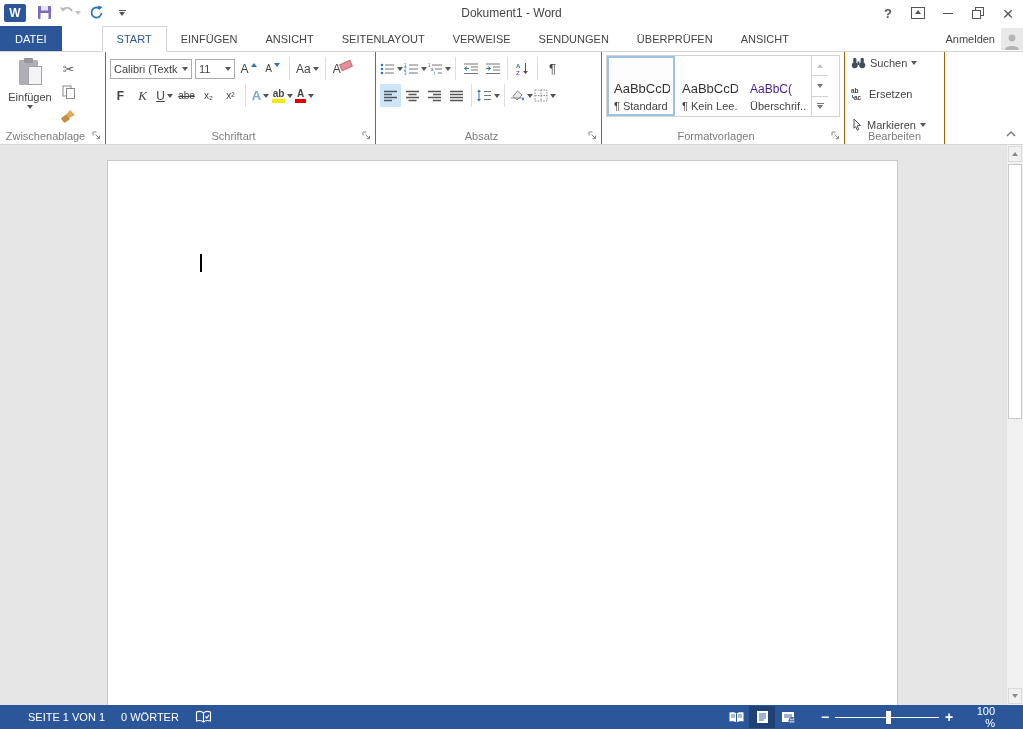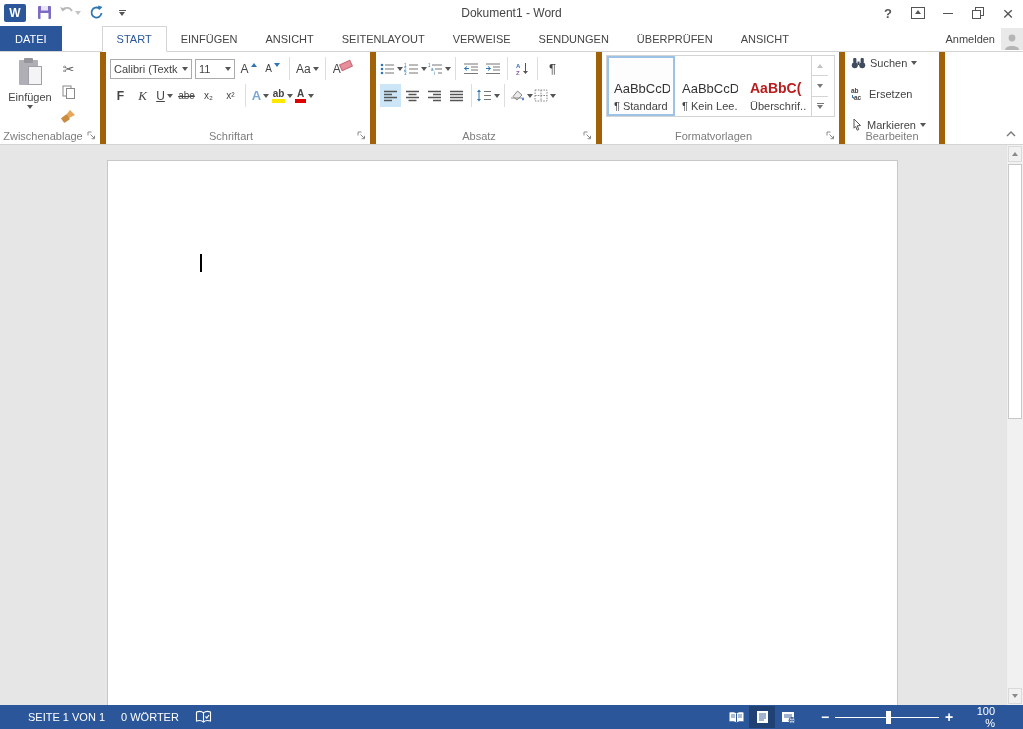--- a/index.html
+++ b/index.html
@@ -25,21 +25,21 @@
   
   .tabrow { height:26px; display:flex; align-items:stretch; border-bottom:1px solid #d4d4d4; background:#fff; position:relative; z-index:2; }
   .tab-file { background:#2b579a; color:#fff; padding:0 15px; display:flex; align-items:center; font-size:11px; }
   .tab { padding:0 14px; display:flex; align-items:center; color:#444; font-size:11px; }
   .tab.active { background:#fff; color:#2b579a; border:1px solid #d4d4d4; border-bottom:1px solid #fff; margin-bottom:-1px;margin-left:40px; }
   .signin { margin-left:auto; display:flex; align-items:center; gap:6px; }
   .avatar { width:22px; height:22px; background:#e9e9e9; display:flex; align-items:flex-end; justify-content:center; overflow:hidden; }
 
   
   .ribbon { height:93px; background:#fff; border-bottom:1px solid #d4d4d4; display:flex; position:relative; }
-  .grp { position:relative; border-right:6px solid #a16207; padding:3px 4px 18px 4px; }
+  .grp { position:relative; border-right:1px solid #a16207; padding:3px 4px 18px 4px; }
   .grp-label { position:absolute; bottom:2px; left:0; right:14px; text-align:center; color:#7c7c7c; font-size:11px; }
   .grp-label.full { right:0; }
   .launcher { position:absolute; right:3px; bottom:3px; width:10px; height:10px; }
   .caret { width:0; height:0; border-left:3px solid transparent; border-right:3px solid transparent; border-top:4px solid #555; display:inline-block; }
   .caret.blue { border-top-color:#2e75b5; }
   .caret-up { width:0; height:0; border-left:3px solid transparent; border-right:3px solid transparent; border-bottom:4px solid #2e75b5; display:inline-block; }
   .vsep { width:1px; align-self:stretch; background:#dedede; margin:2px 3px; }
   .sb { height:23px; min-width:21px; display:flex; align-items:center; justify-content:center; gap:2px; color:#444; }
   .rowline { display:flex; align-items:center; height:27px; }
 
@@ -72,21 +72,21 @@
   .pilcrow { font-size:13px; color:#444; }
   .pilcrow::before { content:"¶"; }
   .sel { background:#cde6f7; }
 
   
   .grp-styles { width:243px; }
   .gallery { display:flex; border:1px solid #d4d4d4; height:62px; }
   .stylecard { width:68px; padding:4px 3px 2px 5px; display:flex; flex-direction:column; justify-content:flex-end; border:2px solid transparent; }
   .stylecard.selected { border:2px solid #9cc3e5; background:#fdfdfd; }
   .stylecard .preview { font-size:13px; color:#333; white-space:nowrap; overflow:hidden; }
-  .stylecard .preview.head { color:#b91c1c; font-size:14px; font-weight:700; }
+  .stylecard .preview.head { color:#4c1d95; font-size:12px; font-weight:400; }
   .stylecard .sname { font-size:11px; color:#444; margin-top:4px; white-space:nowrap; overflow:hidden; }
   .scrollcol { width:17px; display:flex; flex-direction:column; border-left:1px solid #d4d4d4; }
   .scrollcol > div { flex:1; display:flex; align-items:center; justify-content:center; border-bottom:1px solid #d4d4d4; }
   .scrollcol > div:last-child { border-bottom:none; }
   .tri-up { width:0;height:0;border-left:3.5px solid transparent;border-right:3.5px solid transparent;border-bottom:4px solid #c3c3c3; }
   .tri-dn { width:0;height:0;border-left:3.5px solid transparent;border-right:3.5px solid transparent;border-top:4px solid #777; }
   .more-ico { display:flex; flex-direction:column; align-items:center; gap:1px; }
   .more-ico .bar { width:7px; height:1px; background:#777; }
 
   

